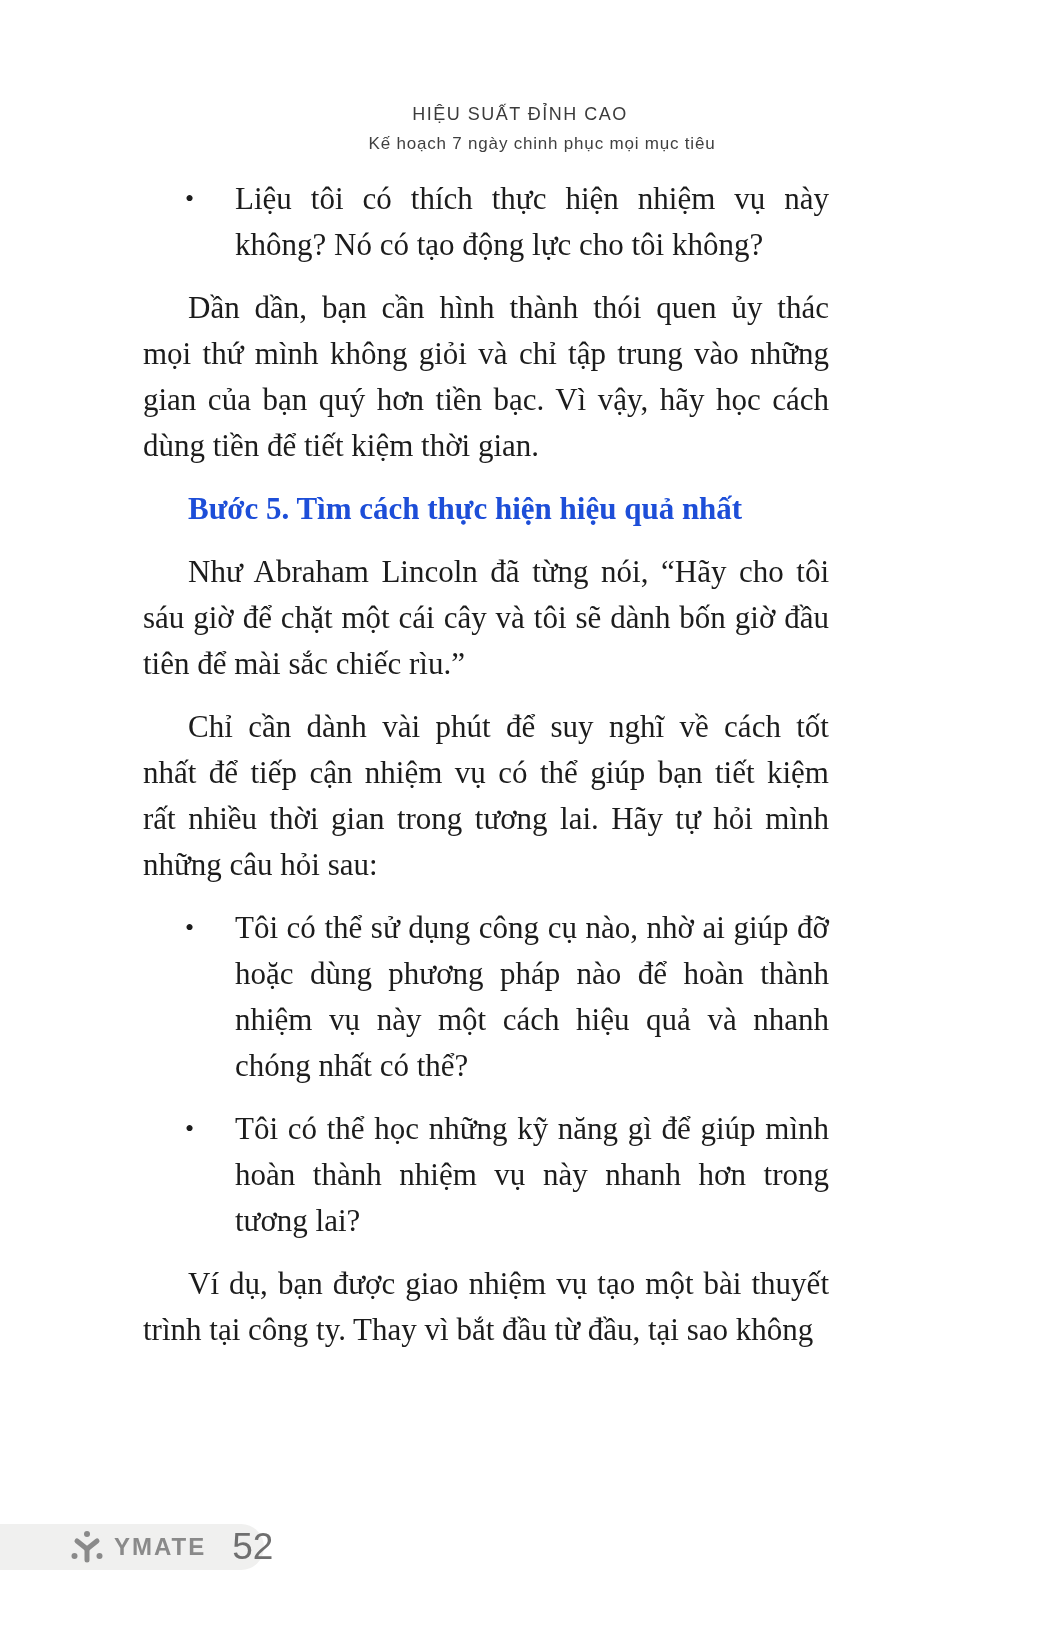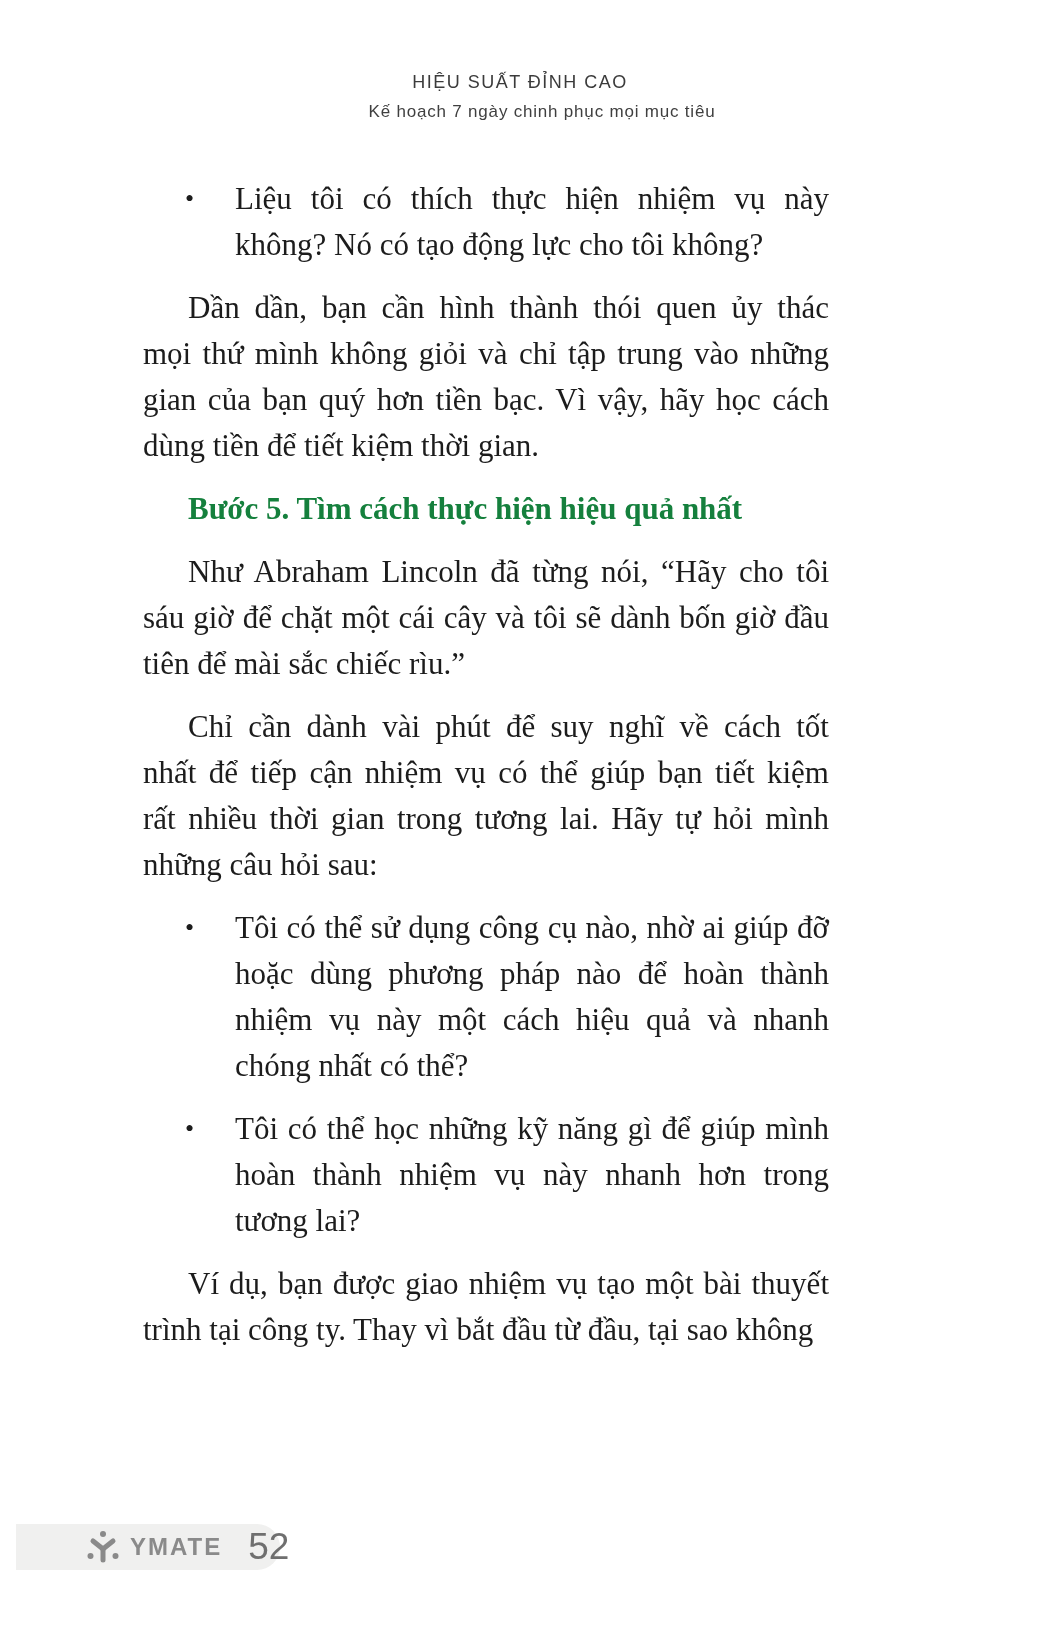--- a/index.html
+++ b/index.html
@@ -11,20 +11,21 @@
     overflow: hidden;
     font-family: "Liberation Serif", "DejaVu Serif", serif;
   }
 
   
   .page-header {
     padding-top: 72px;
     text-align: center;
     color: #3f3f3f;
     font-family: "Liberation Sans", "DejaVu Sans", sans-serif;
+    margin-top: 32px;
   }
   .book-title {
     font-size: 18px;
     letter-spacing: 1.5px;
     font-weight: 500;
     color: #3b3b3b;
   }
   .book-subtitle {
     margin-top: 9px;
     font-size: 17px;
@@ -53,21 +54,21 @@
   }
   .paragraph .line.first { text-indent: 45px; }
 
   .section-heading {
     font-weight: bold;
     font-size: 31px;
     line-height: 46px;
     text-indent: 45px;
     margin-top: 5px;
     margin-bottom: 17px;
-    color: #15803d;
+    color: #1d4ed8;
   }
 
   .bullet-item {
     position: relative;
     padding-left: 92px;
     margin-bottom: 17px;
   }
   .bullet-marker {
     position: absolute;
     left: 42px;
@@ -76,21 +77,20 @@
     font-size: 26px;
     color: #1c1c1c;
   }
 
   
   .page-footer {
     position: absolute;
     left: 0;
     top: 1524px;
     height: 36px;
-    margin-left: 16px;
   }
   .footer-badge {
     display: flex;
     align-items: center;
     height: 46px;
     width: 264px;
     background: #f0f0ef;
     border-radius: 0 23px 23px 0;
     box-sizing: border-box;
     padding-left: 70px;

